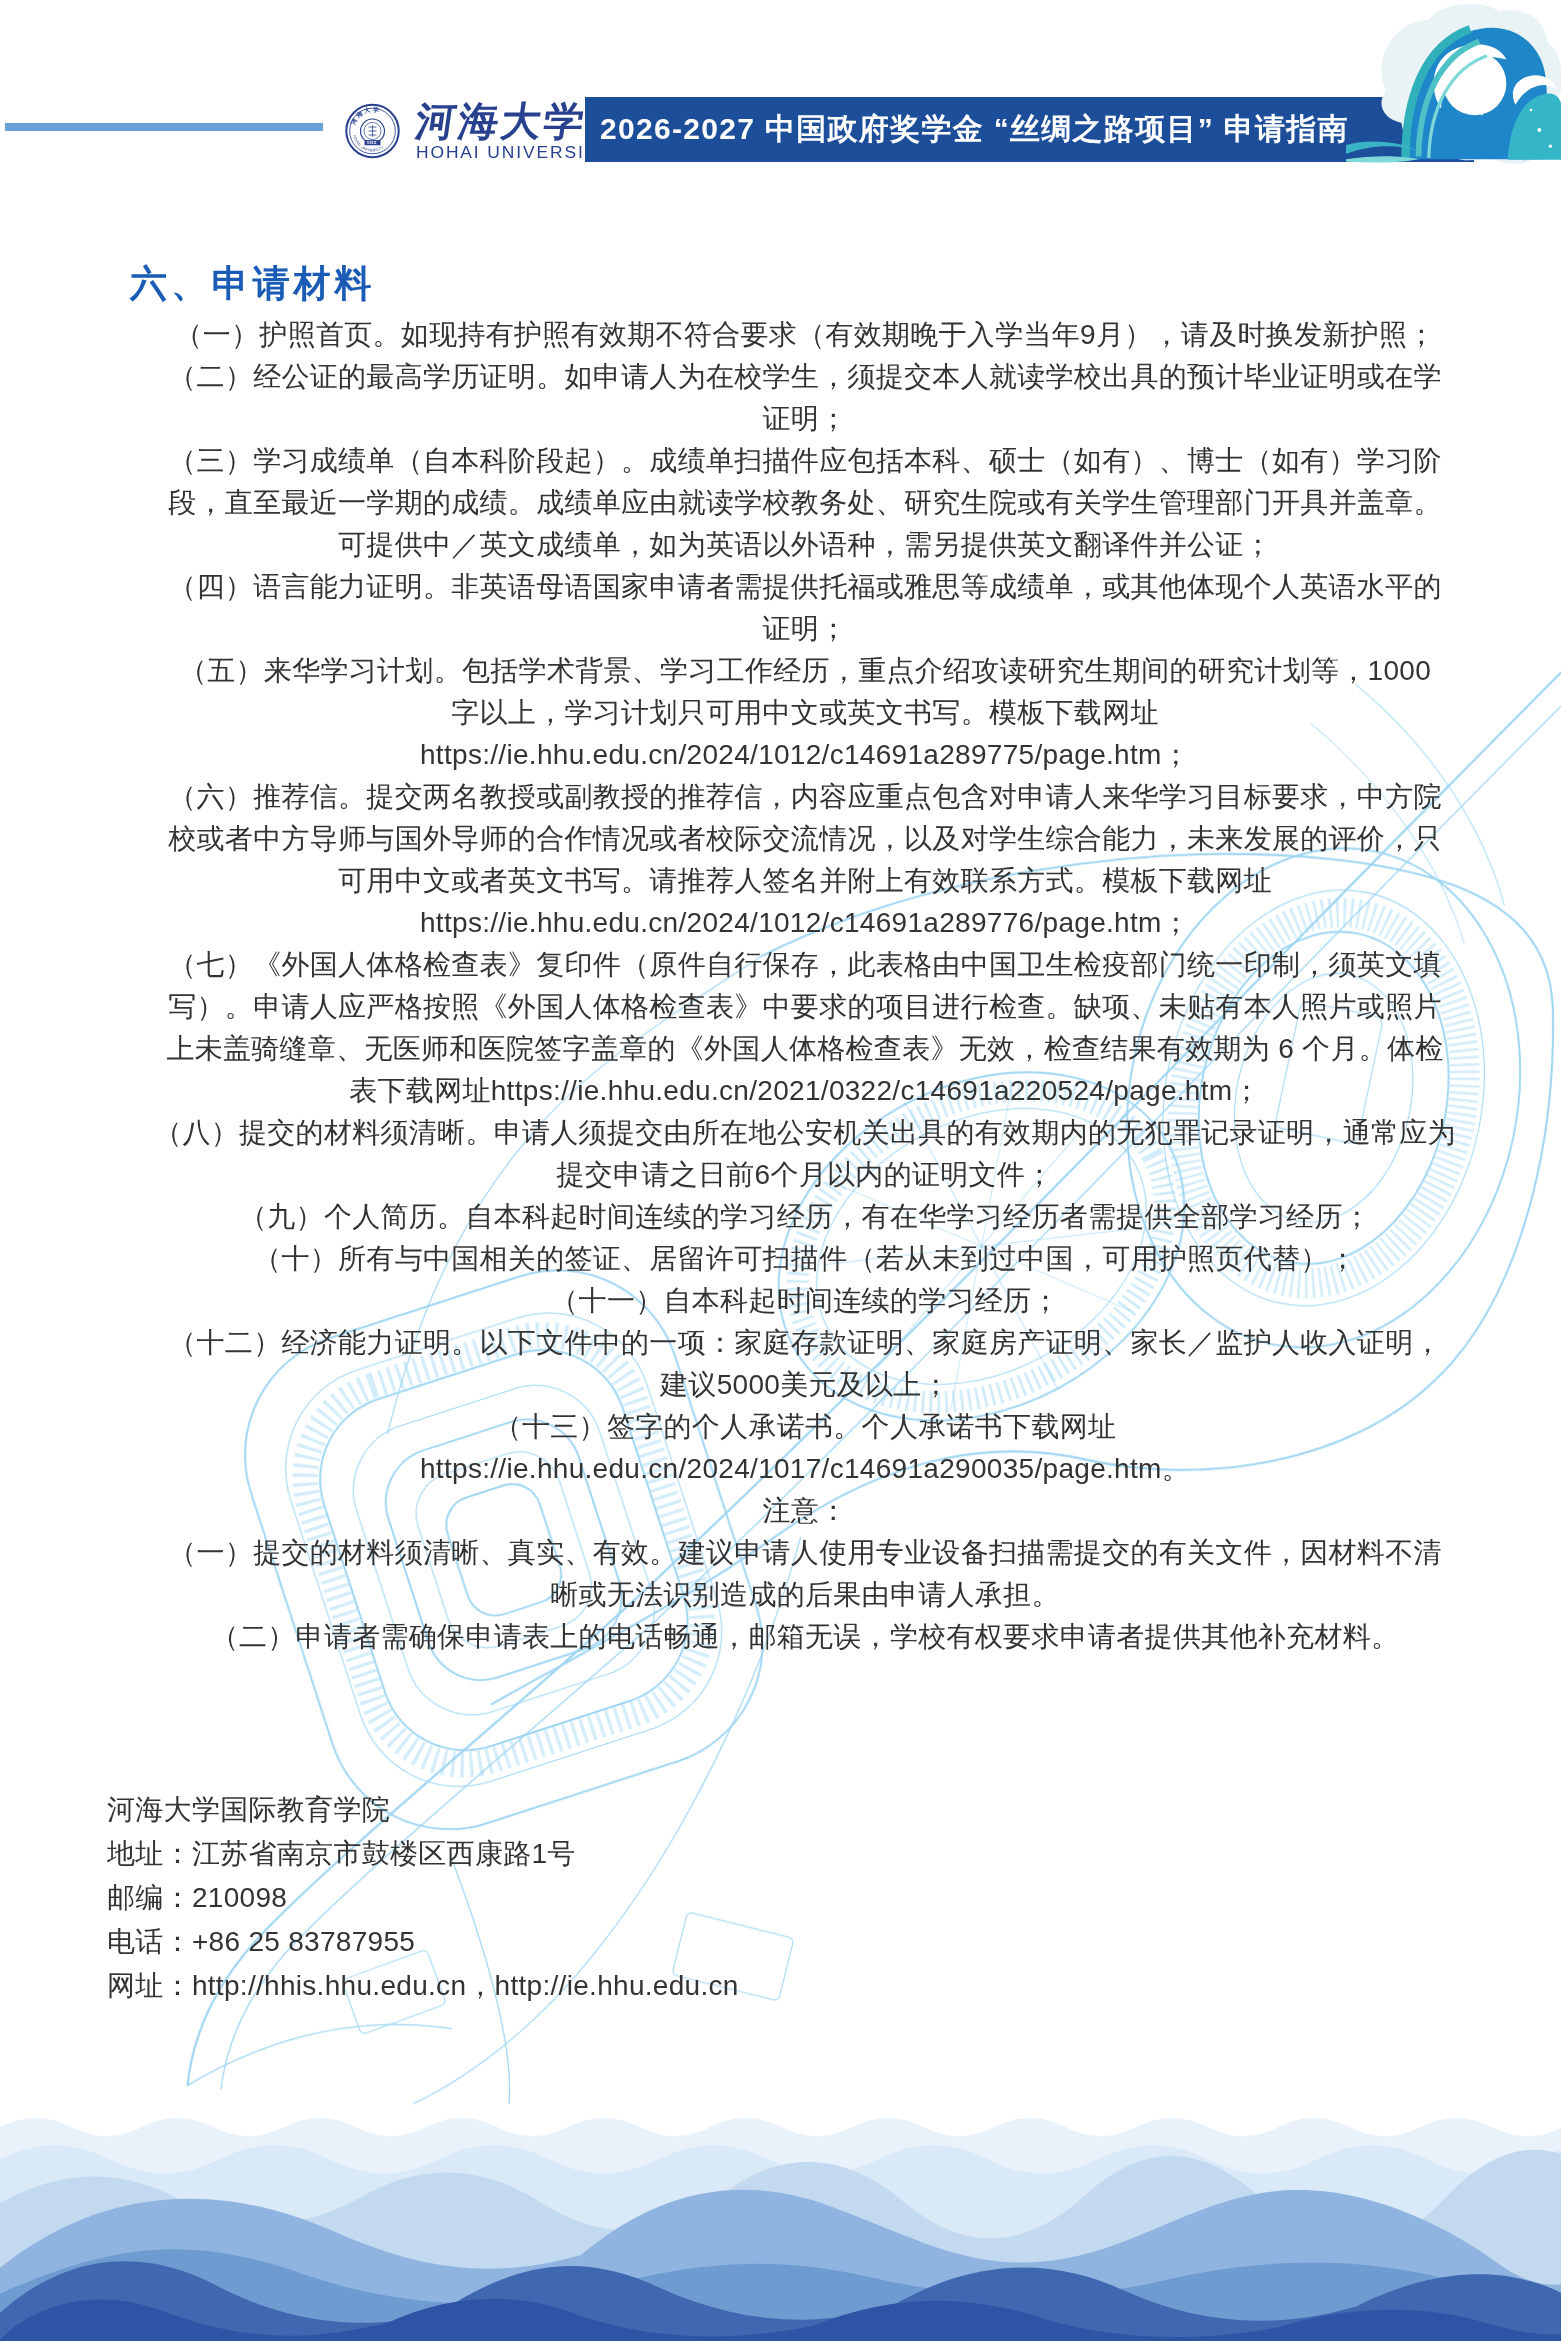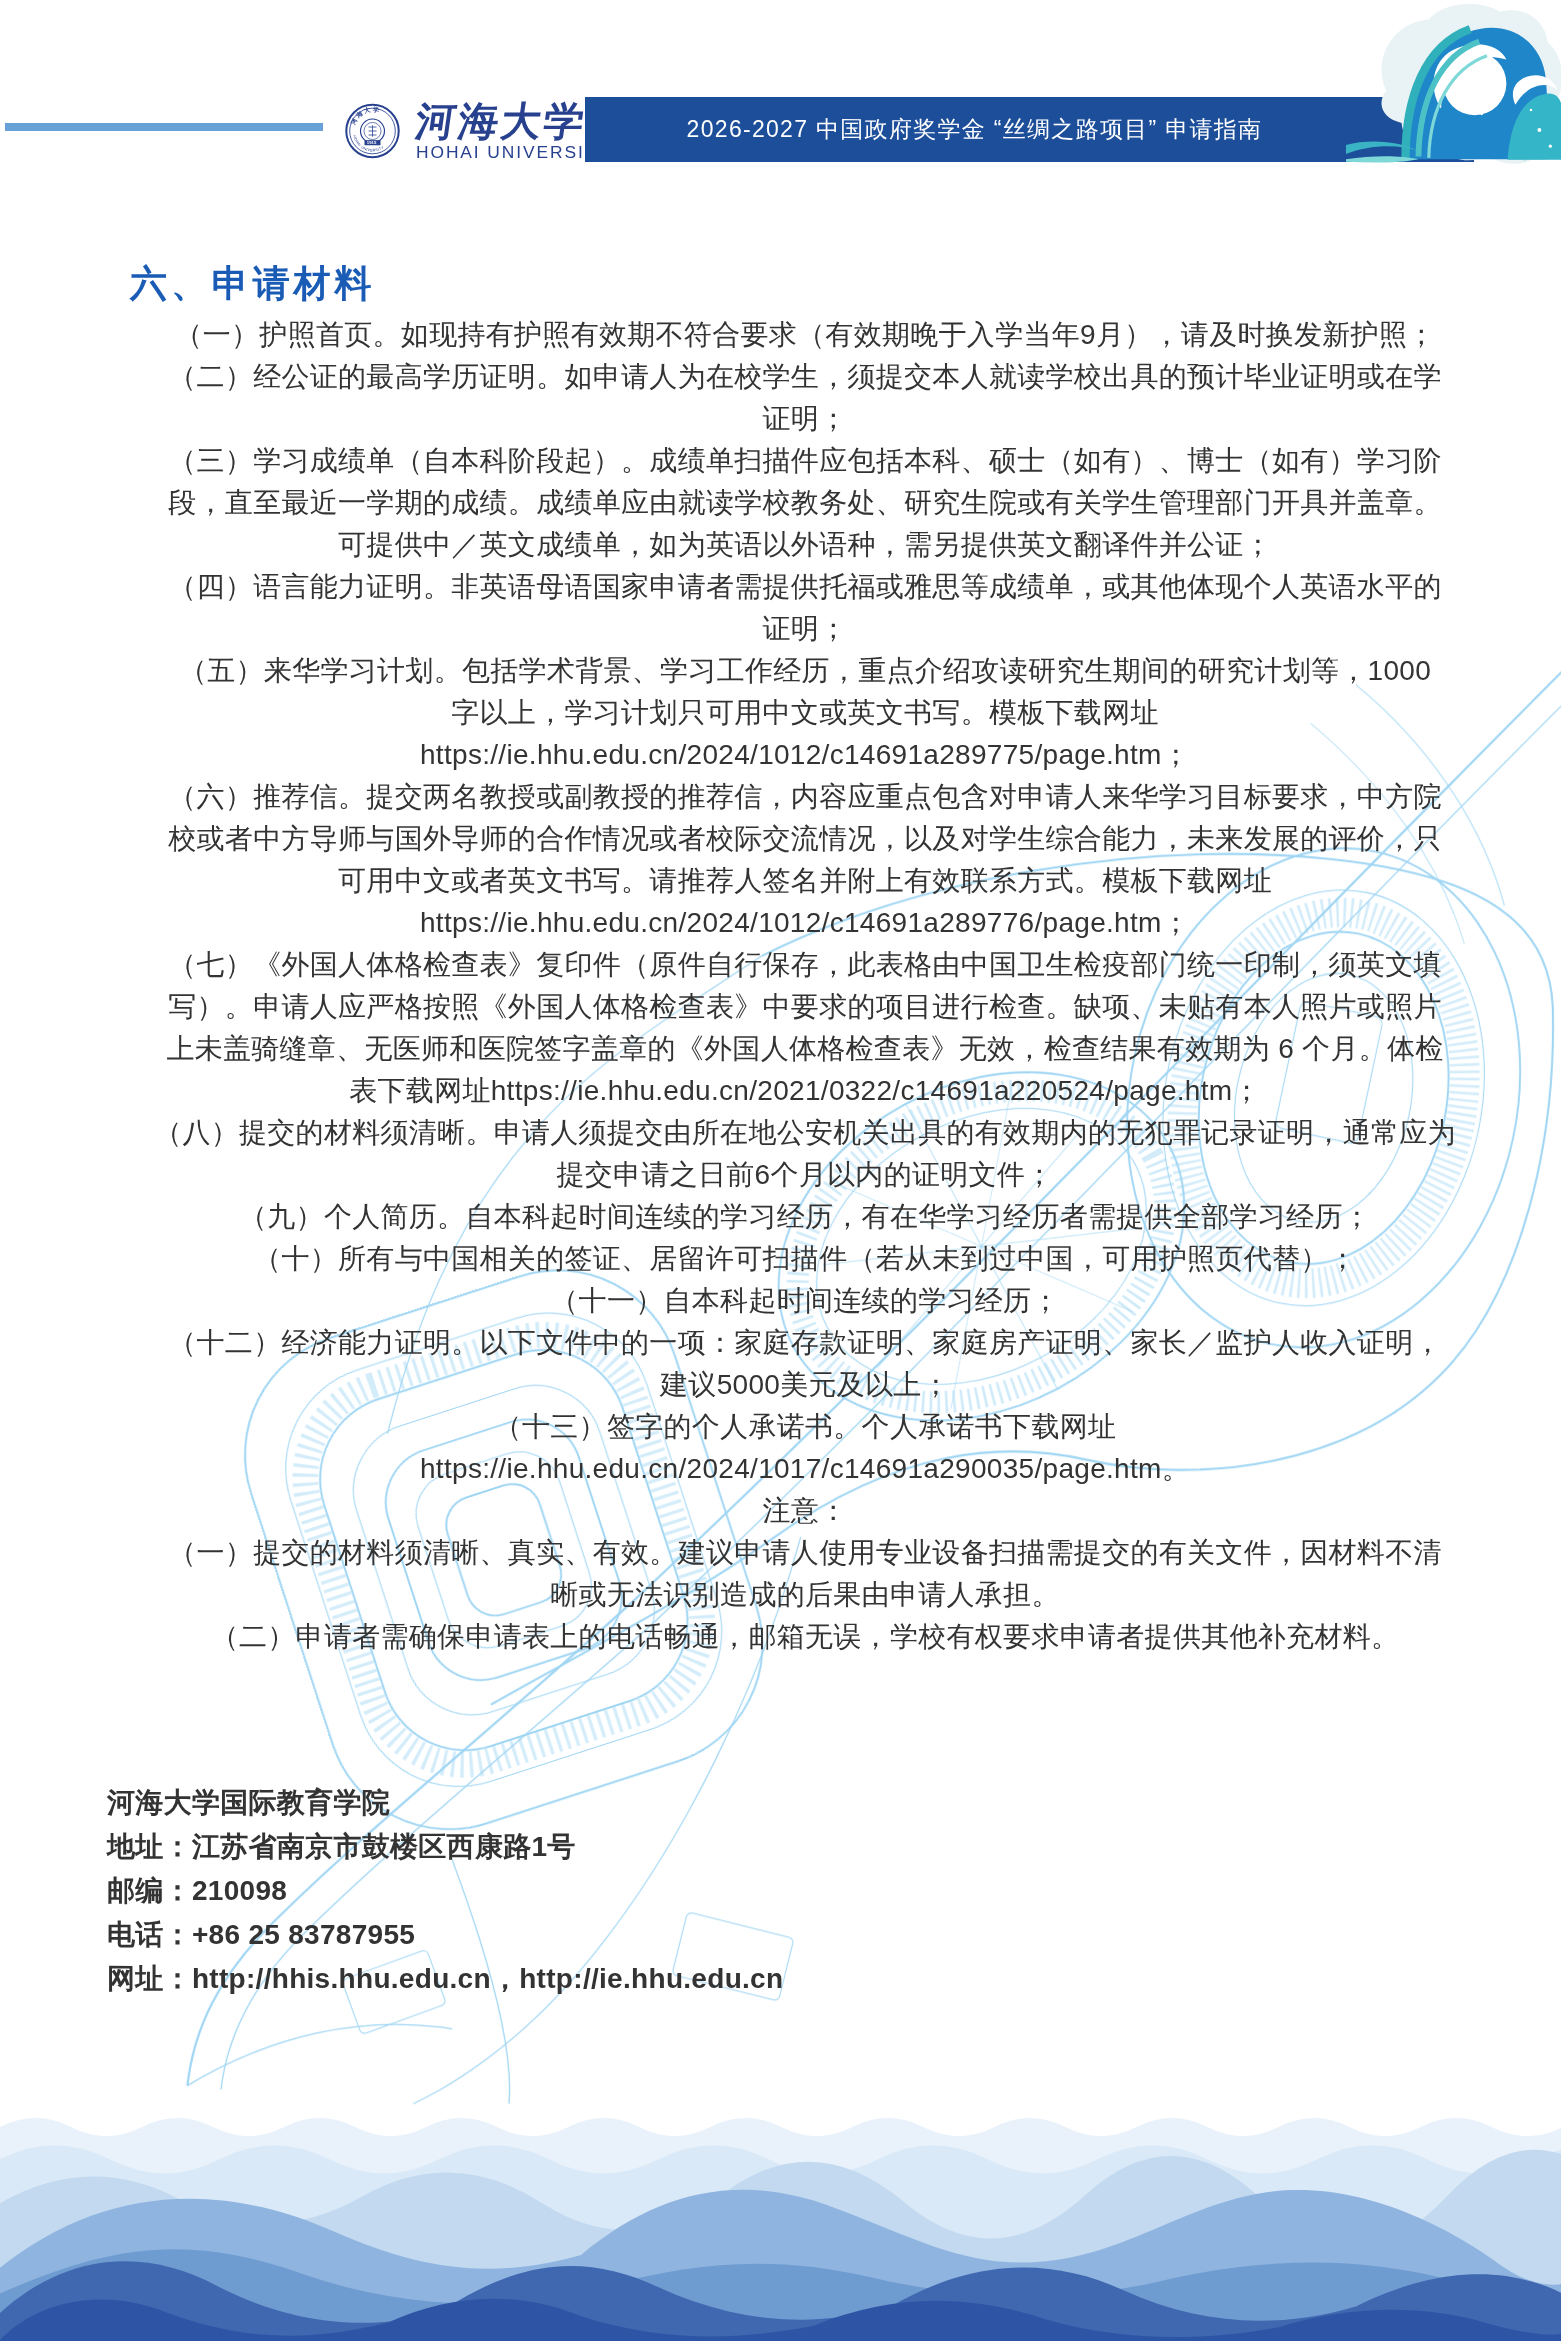--- a/index.html
+++ b/index.html
@@ -19,39 +19,39 @@
   }
   .logo-en{
     position:absolute;left:72px;top:45px;width:174px;
     font-size:17.4px;color:#28418f;letter-spacing:1.9px;white-space:nowrap;
   }
   .banner{
     position:absolute;left:585px;top:97px;width:889px;height:65px;
     background:#1d4e9a;display:flex;align-items:center;justify-content:center;
   }
   .banner-text{
-    color:#ffffff;font-size:23px;font-weight:normal;letter-spacing:1.3px;
+    color:#ffffff;font-size:30px;font-weight:bold;letter-spacing:1.3px;
     padding-right:110px;white-space:nowrap;
   }
   .wave-ill{position:absolute;left:1346px;top:0;width:216px;height:176px;}
   
   .watermark{position:absolute;left:0;top:646px;width:1562px;height:1459px;z-index:1;}
   
   .content{position:absolute;left:107px;width:1350px;z-index:3;}
   .sec-six{top:261px;margin-left:23px;}
   .sec-seven{top:1780px;}
   .h-blue{
     color:#1a5cb5;font-size:37px;font-weight:bold;letter-spacing:3.9px;
     height:48px;line-height:45px;margin-bottom:5.2px;white-space:nowrap;
   }
   .para{
     font-size:28px;line-height:42px;color:#333333;
     white-space:pre-line;text-align:center;letter-spacing:0.3px;
   }
-  .contact-block{margin-top:1px;font-weight:bold;}
+  .contact-block{margin-top:8px;}
   .cline{
     font-size:28px;line-height:44px;color:#333333;white-space:nowrap;letter-spacing:0.3px;
   }
   
   .footer-waves{position:absolute;left:0;bottom:0;width:1562px;height:242px;z-index:4;}
   svg{display:block;}
 </style>
 </head>
 <body>
 

